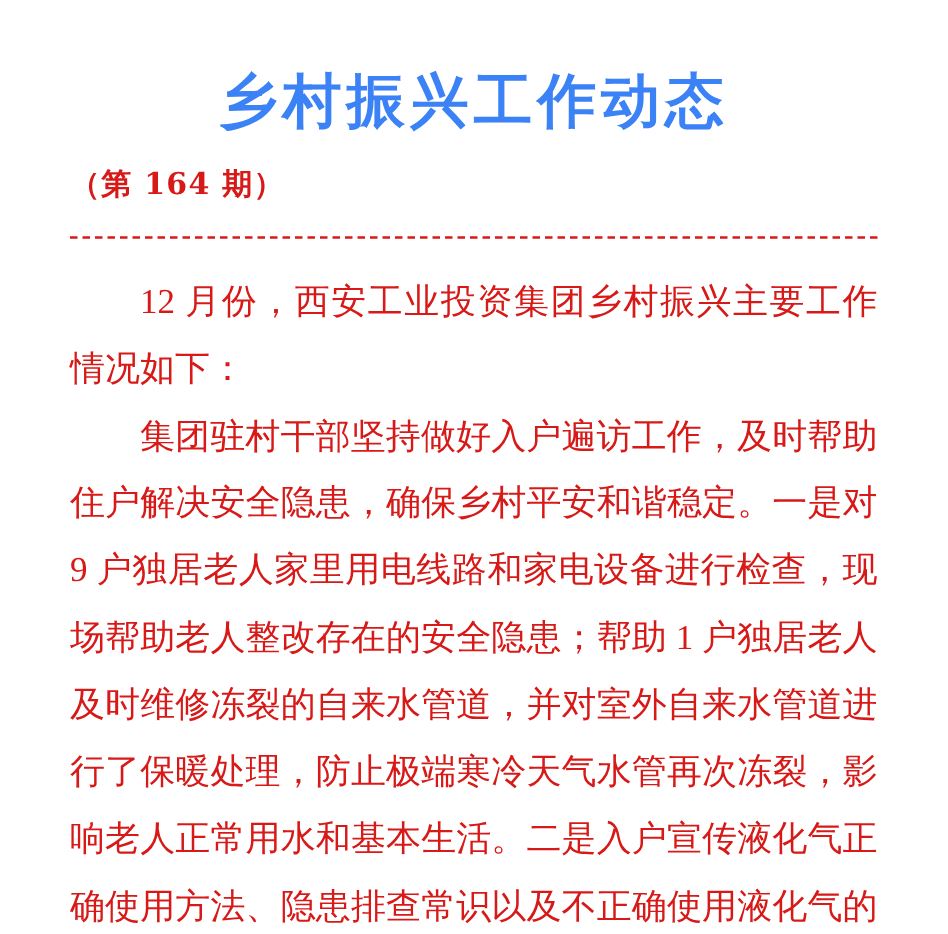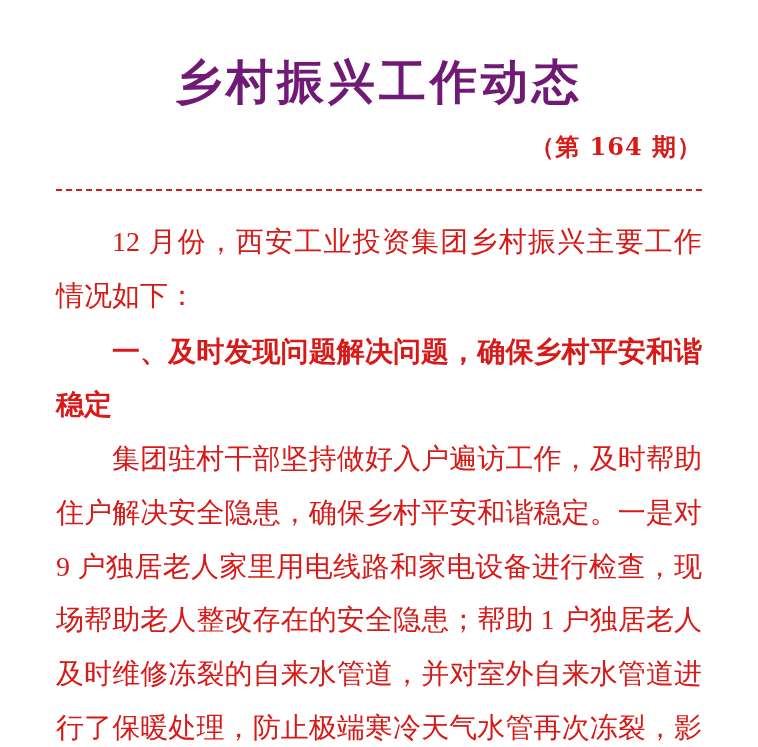--- a/index.html
+++ b/index.html
@@ -16,30 +16,30 @@
   .page {
     position: relative;
     width: 758px;
     height: 747px;
     box-sizing: border-box;
     padding: 0 56px;
   }
   .doc-title {
     margin-top: 55px;
     text-align: center;
-    color: #701a75;
+    color: #3b82f6;
     font-family: "DejaVu Serif", "Liberation Serif", serif;
     font-weight: bold;
     font-size: 47px;
     letter-spacing: 4px;
     line-height: 1.15;
   }
   .doc-issue {
     margin-top: 22px;
-    text-align: right;
+    text-align: left;
     color: #d71a18;
     font-weight: bold;
     font-size: 24px;
     letter-spacing: 1px;
   }
   .divider {
     margin-top: 26px;
     height: 0;
     border-top: 2px dashed #d71a18;
     width: 100%;
@@ -68,17 +68,16 @@
 <div class="page">
 
   <div class="doc-title">乡村振兴工作动态</div>
 
   <div class="doc-issue">（第 164 期）</div>
 
   <div class="divider"></div>
 
   <div class="body-text">
     <p class="para">12 月份，西安工业投资集团乡村振兴主要工作情况如下：</p>
-    <p class="para heading">一、及时发现问题解决问题，确保乡村平安和谐稳定</p>
     <p class="para">集团驻村干部坚持做好入户遍访工作，及时帮助住户解决安全隐患，确保乡村平安和谐稳定。一是对 9 户独居老人家里用电线路和家电设备进行检查，现场帮助老人整改存在的安全隐患；帮助 1 户独居老人及时维修冻裂的自来水管道，并对室外自来水管道进行了保暖处理，防止极端寒冷天气水管再次冻裂，影响老人正常用水和基本生活。二是入户宣传液化气正确使用方法、隐患排查常识以及不正确使用液化气的危害性，让住户时刻把安全记在心里、落实在行动上，确保安全用气。三是对马王村“六失一偏”人员（即生活失意、心态失衡、行为失常、投资失败、关</p>
   </div>
 
 </div>
 
 </body></html>

